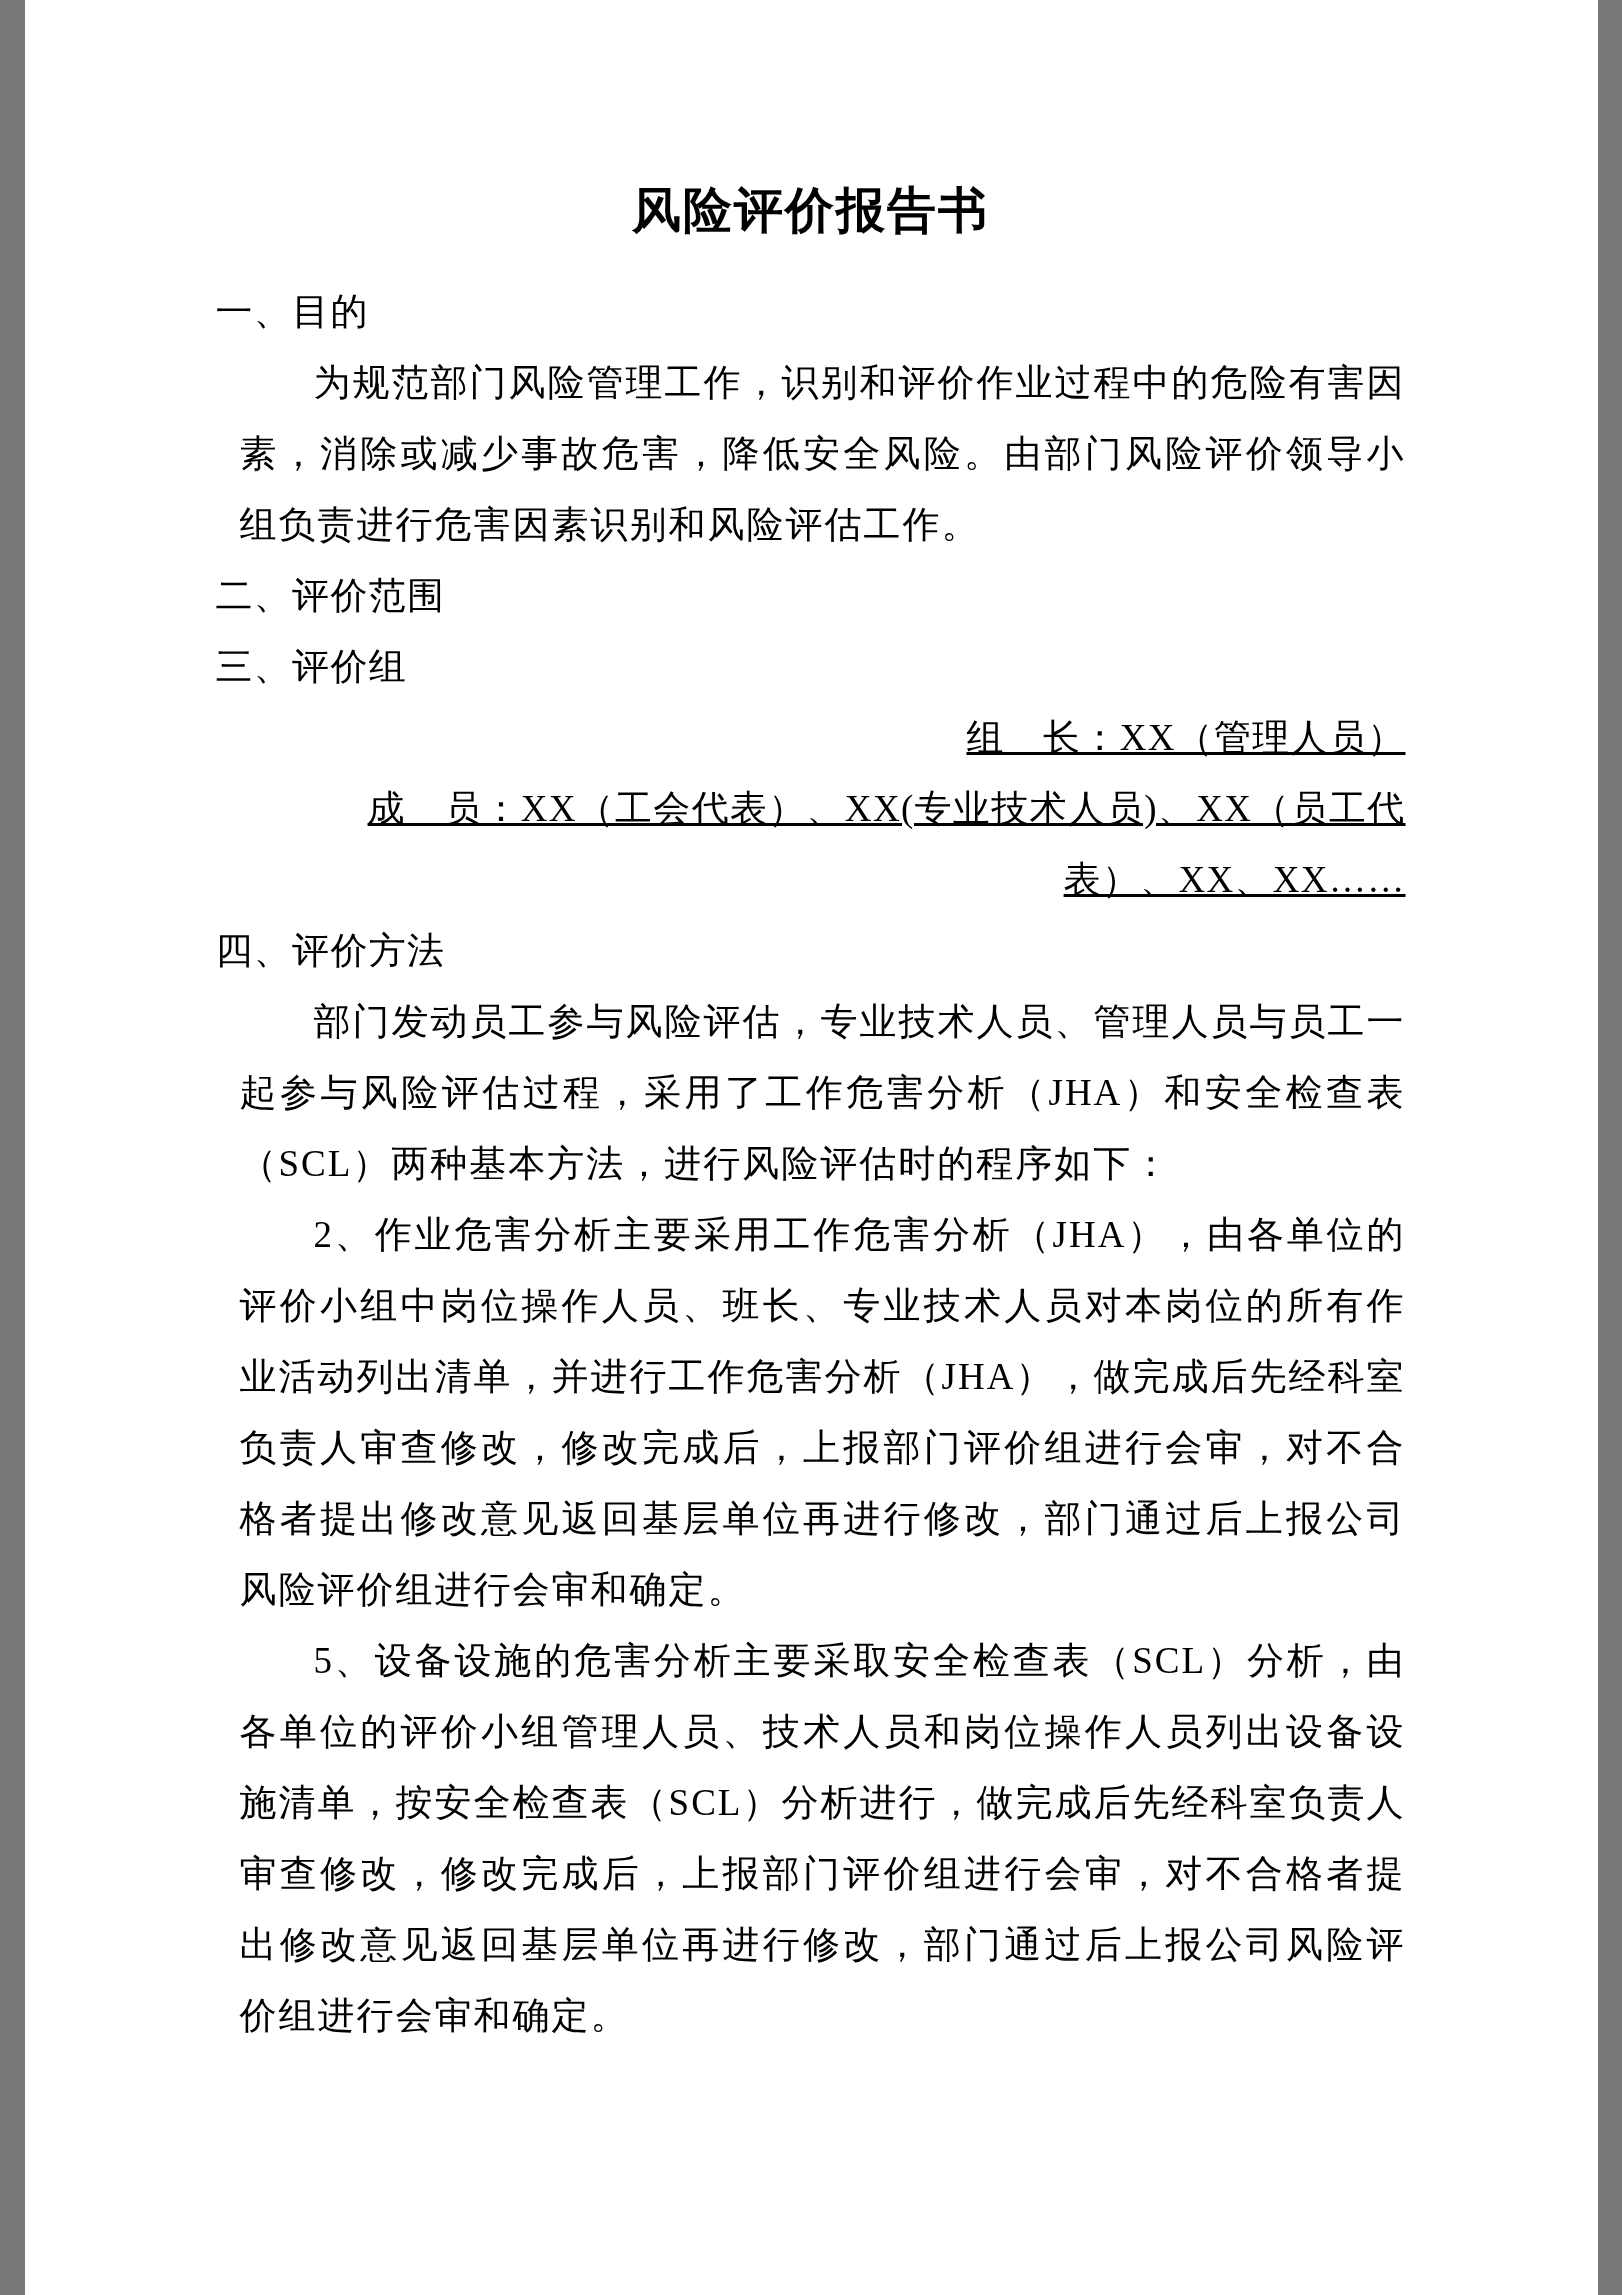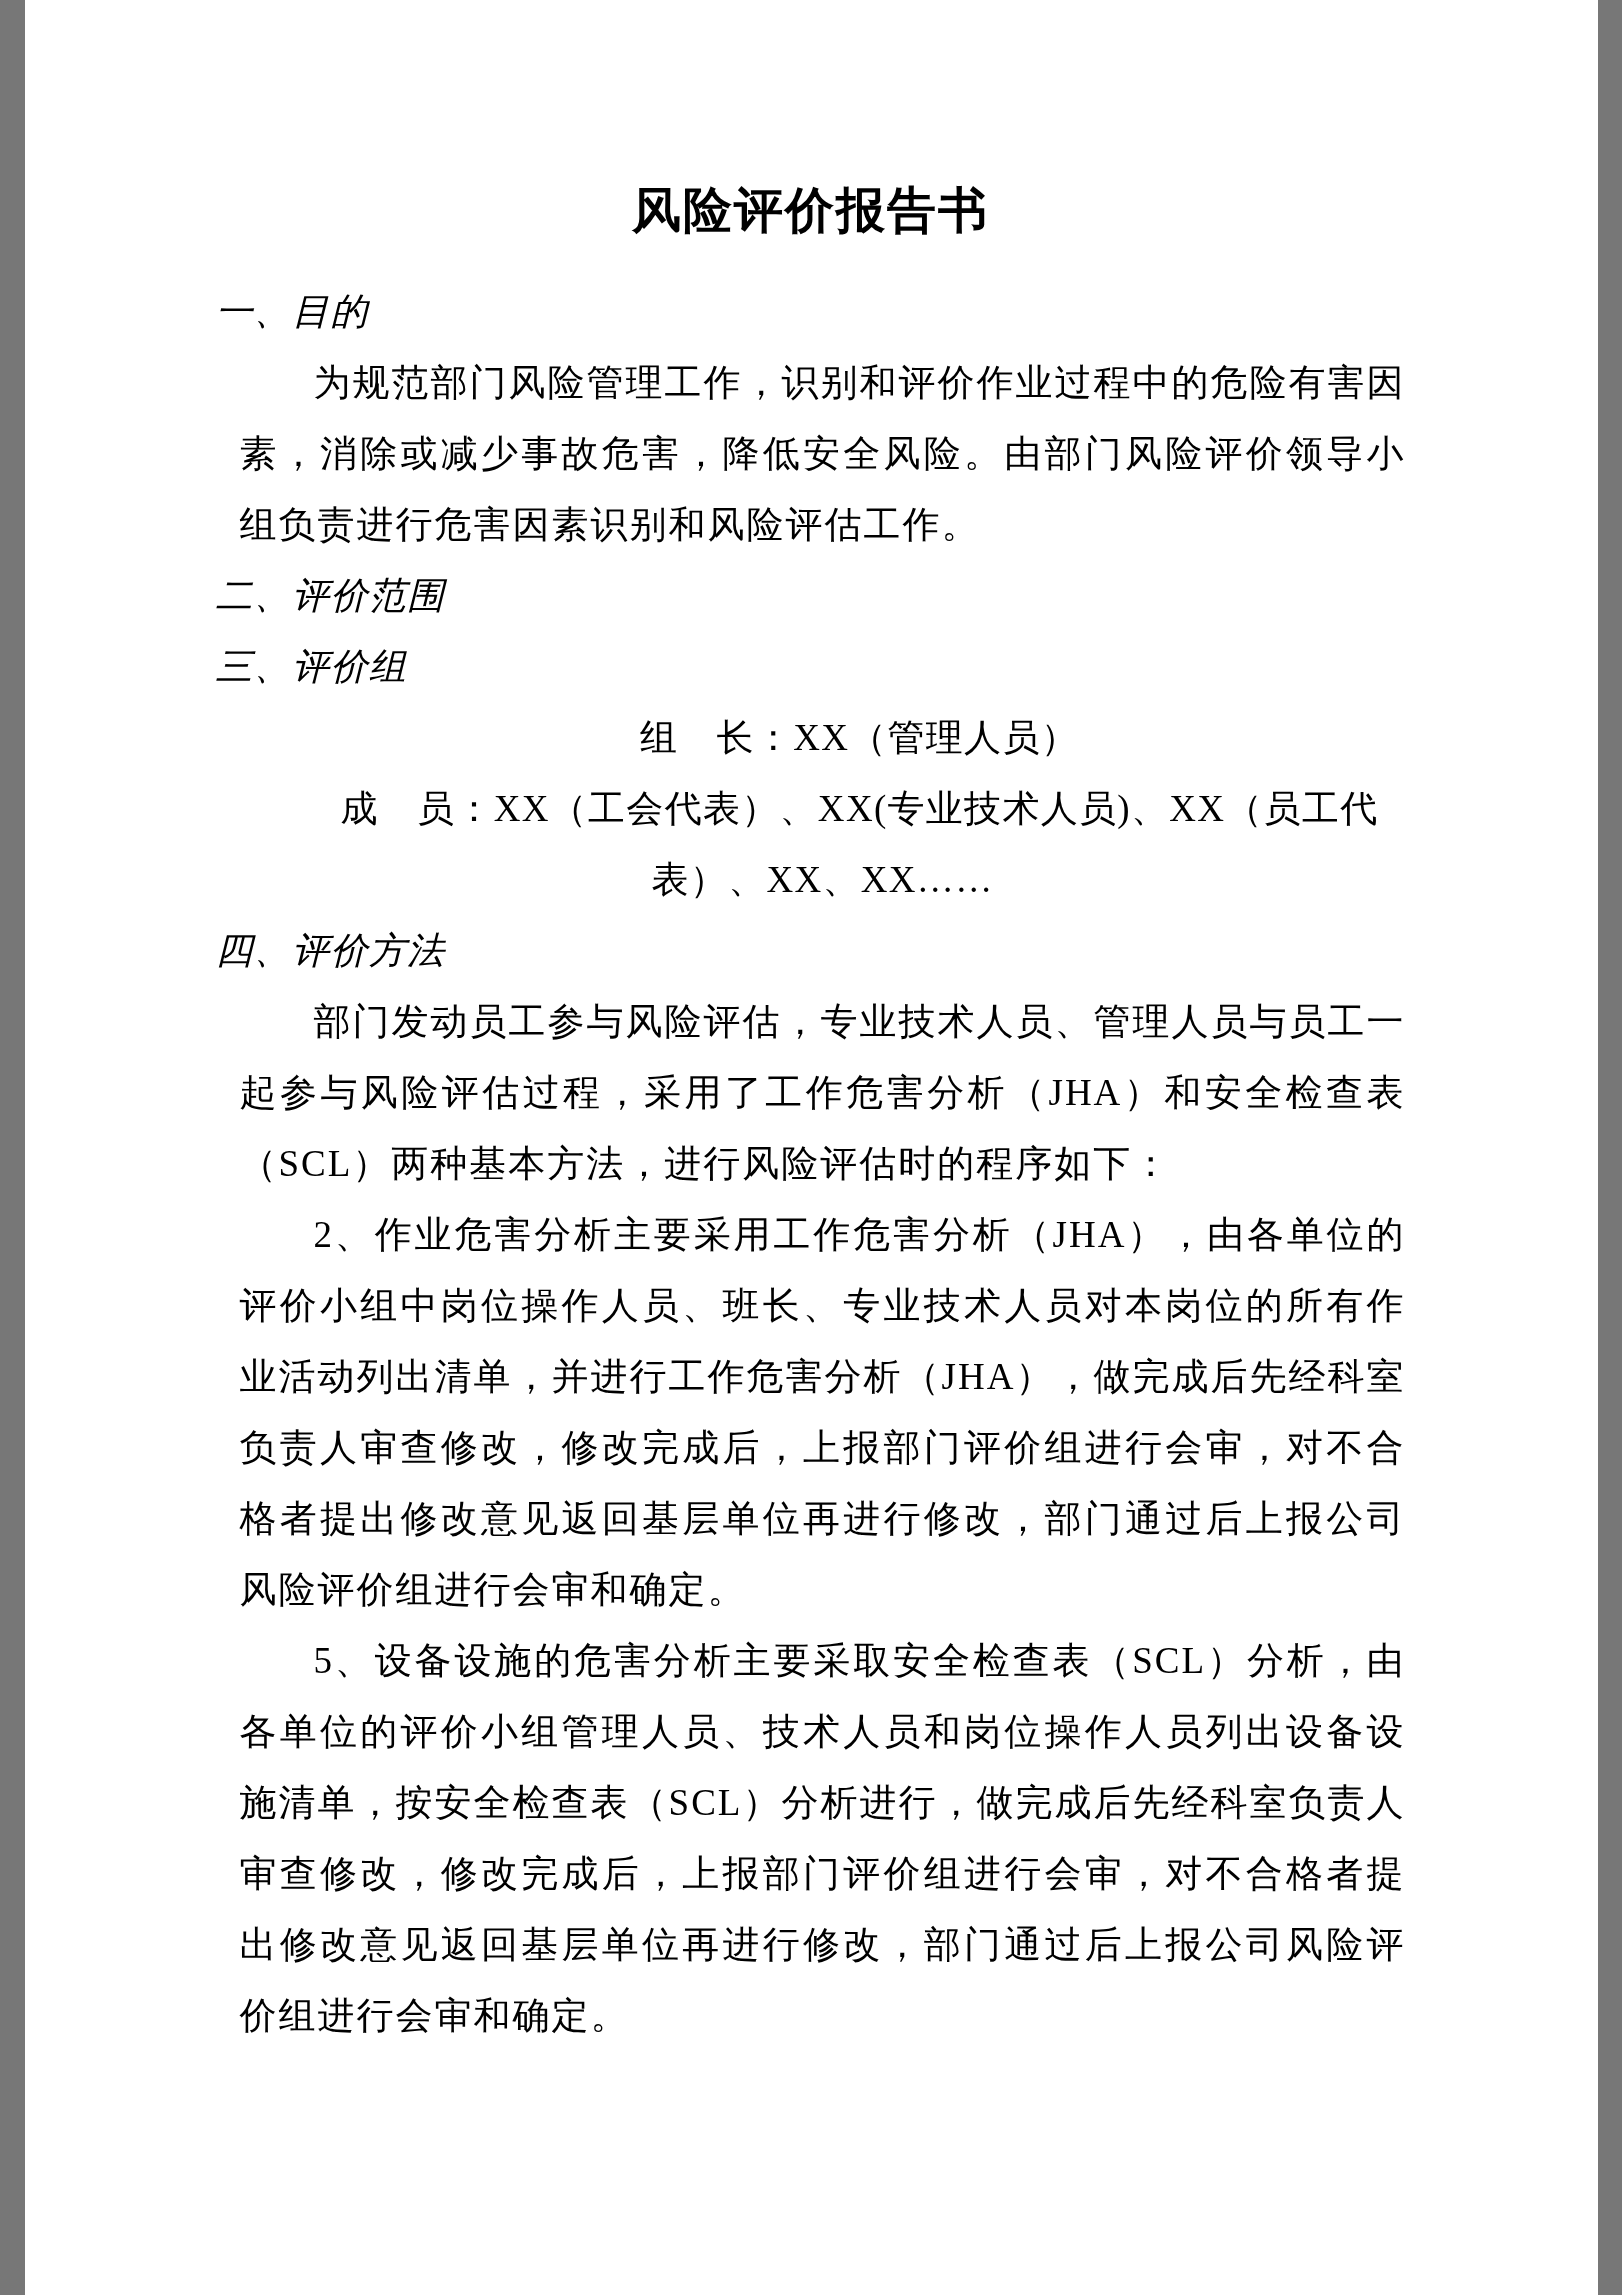--- a/index.html
+++ b/index.html
@@ -25,35 +25,35 @@
     text-align: center;
     letter-spacing: 2px;
     margin-bottom: 29px;
   }
 
   .doc-heading {
     font-size: 37px;
     line-height: 71px;
     font-weight: normal;
     letter-spacing: 1.3px;
-    font-style: italic;
   }
 
   .doc-para {
     font-size: 37px;
     line-height: 71px;
     text-align: justify;
     text-indent: 2em;
     letter-spacing: 2px;
     margin-left: 24px;
   }
 
   .doc-para.roster-line {
-    text-align: center;
+    text-align: right;
     letter-spacing: 1.3px;
+    text-decoration: underline;
   }
 </style>
 </head>
 <body>
 
 <div class="page">
 
   <h1 class="doc-title">风险评价报告书</h1>
 
   <section>

